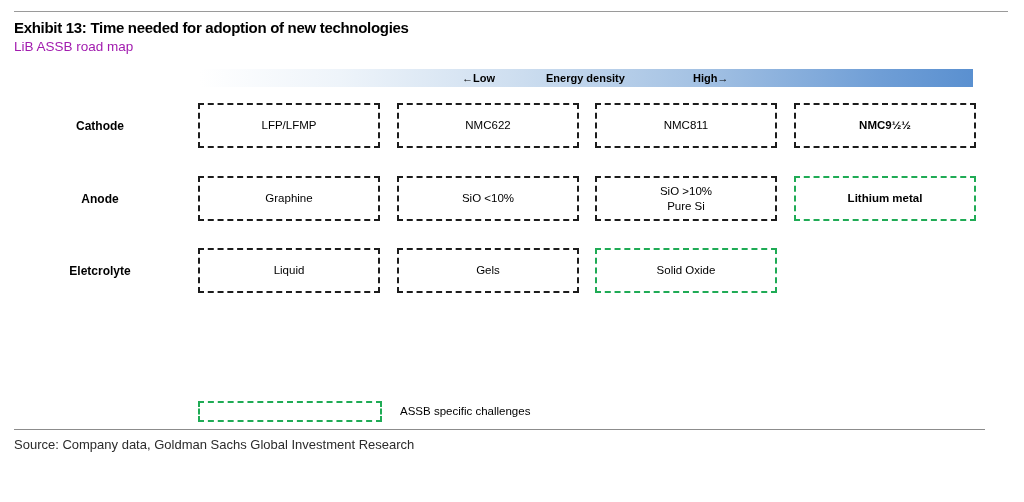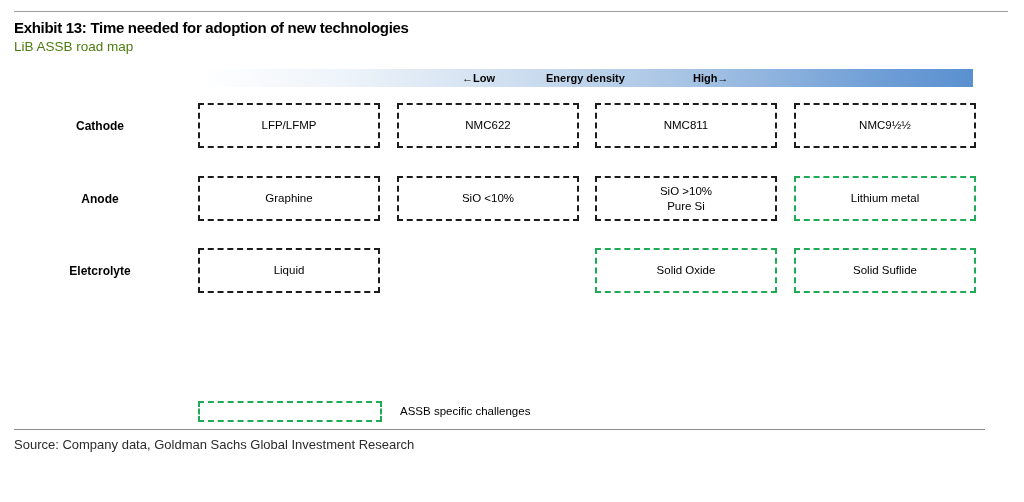--- a/index.html
+++ b/index.html
@@ -3,21 +3,21 @@
 <meta charset="utf-8">
 <style>
   html,body { margin:0; padding:0; background:#ffffff; font-family:"Liberation Sans", sans-serif; }
   .page { position:relative; width:1024px; height:502px; background:#ffffff; overflow:hidden;border-radius:31px; }
 
   .rule { position:absolute; border-top:1px solid #9a9a9a; height:0; }
   .rule-top { left:14px; width:994px; top:11px; }
   .rule-bottom { left:14px; width:971px; top:429px; border-top-color:#8c8c8c; }
 
   .title { position:absolute; left:14px; top:19px; font-size:15px; font-weight:bold; color:#000; letter-spacing:-0.3px; white-space:nowrap; }
-  .subtitle { position:absolute; left:14px; top:39px; font-size:13.5px; color:#4d7c0f; white-space:nowrap; }
+  .subtitle { position:absolute; left:14px; top:39px; font-size:13.5px; color:#a21caf; white-space:nowrap; }
 
   .gradient-bar { position:absolute; left:200px; top:69px; width:773px; height:18px;
     background:linear-gradient(90deg,#ffffff 0%,#eef4fa 18%,#cfdff0 40%,#a3c1e3 65%,#6f9ed6 88%,#5a90d0 100%); }
   .bar-label { position:absolute; top:0; height:34px; line-height:18px; font-size:11px; font-weight:bold; color:#000; white-space:nowrap; }
   .bar-low { left:262px; }
   .bar-mid { left:346px; }
   .bar-high { left:477px;padding-left:16px; }
 
   .row { position:absolute; left:0; width:1024px; height:45px; }
   .row-cathode    { top:103px;padding-left:15px; }
@@ -26,21 +26,21 @@
   .row-separator  { top:320px; }
 
   .row-label { position:absolute; left:40px; top:0; width:120px; height:45px;
     display:flex; align-items:center; justify-content:center;
     font-size:12px; font-weight:bold; color:#000; }
 
   .cell { position:absolute; top:0; width:182px; height:45px; box-sizing:border-box;
     border:2px dashed #1c1c1c; background:#fff;
     display:flex; align-items:center; justify-content:center; text-align:center;
     font-size:11.5px; color:#000; line-height:1.3; white-space:pre-line; }
-  .c1 { left:198px; } .c2 { left:397px; } .c3 { left:595px; } .c4 { left:794px; }
+  .c1 { left:198px; } .c2 { left:397px; } .c3 { left:595px; } .c4 { left:794px;font-weight:bold; }
   .cell.green { border-color:#1fab55; }
 
   .legend-swatch { position:absolute; left:198px; top:401px; width:184px; height:21px;
     box-sizing:border-box; border:2px dashed #1fab55; background:#fff; }
   .legend-label { position:absolute; left:400px; top:401px; height:21px; line-height:21px; font-size:11.5px; color:#000; white-space:nowrap; }
 
   .source { position:absolute; left:14px; top:437px; font-size:13px; color:#2b2b2b; white-space:nowrap; }
 </style>
 </head>
 <body>
@@ -71,22 +71,22 @@
     <div class="cell c1">Graphine</div>
     <div class="cell c2">SiO &lt;10%</div>
     <div class="cell c3">SiO &gt;10%
 Pure Si</div>
     <div class="cell c4 green">Lithium metal</div>
   </div>
 
   <div class="row row-electrolyte">
     <div class="row-label">Eletcrolyte</div>
     <div class="cell c1">Liquid</div>
+    <div class="cell c2">Gels</div>
     <div class="cell c3 green">Solid Oxide</div>
-    <div class="cell c4 green">Solid Suflide</div>
   </div>
 
 
   <div class="legend-swatch"></div>
   <div class="legend-label">ASSB specific challenges</div>
 
   <div class="rule rule-bottom"></div>
   <div class="source">Source: Company data, Goldman Sachs Global Investment Research</div>
 
 </div>

